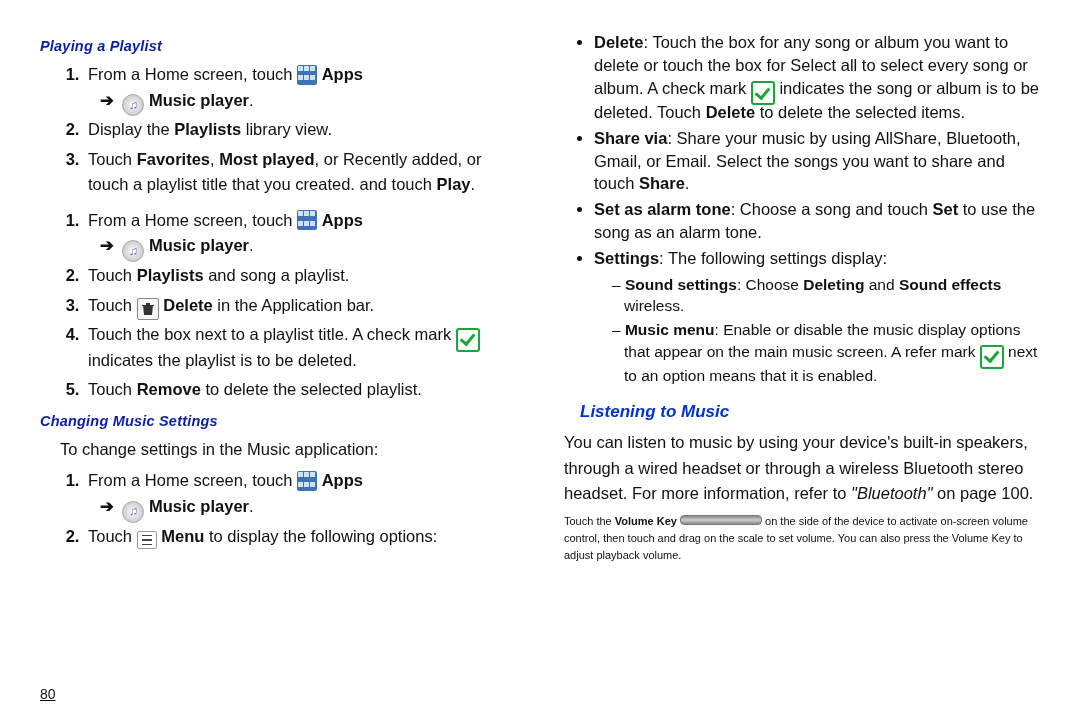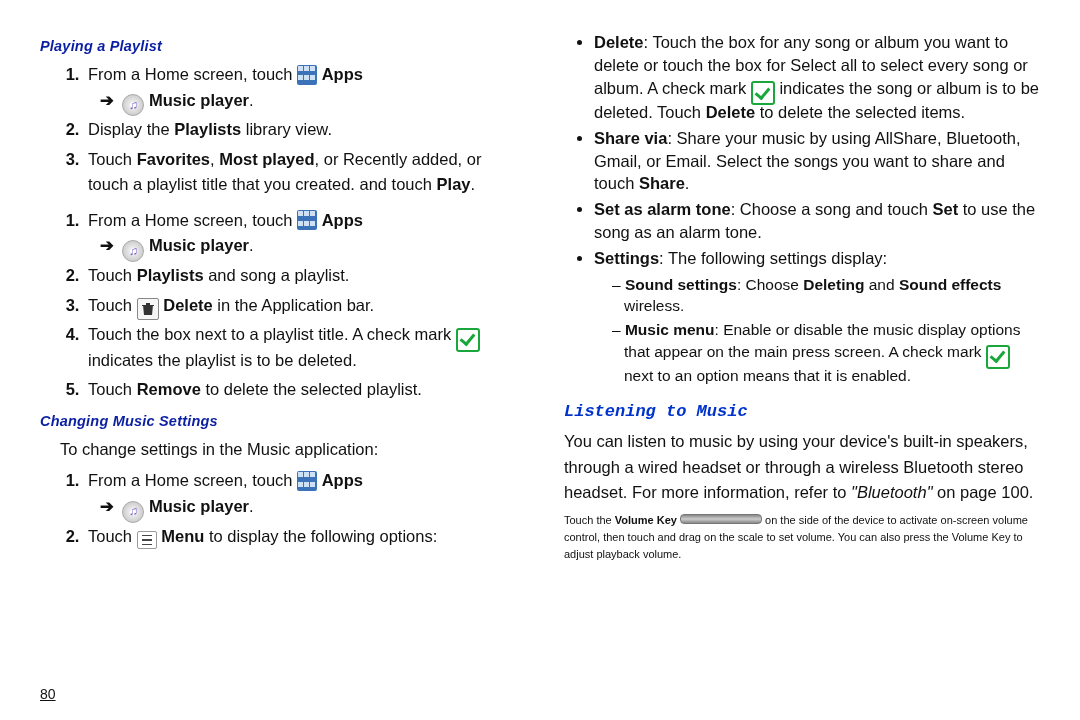--- a/index.html
+++ b/index.html
@@ -27,22 +27,21 @@
     color: #0b1fa3;
     font-size: 14.5px;
     margin: 10px 0 8px 0;
     letter-spacing: 0.2px;
   }
   .subhead-blue {
     font-weight: bold;
     font-style: italic;
     color: #0033cc;
     font-size: 17px;
-    margin: 14px 0 8px 0;
-    font-family: Liberation Mono, monospace;
+    margin: 14px 0 8px 16px;
   }
   ol {
     padding-left: 44px;
     margin: 4px 0 10px 0;
   }
   ol li {
     margin: 4px 0;
     padding-left: 4px;
     line-height: 1.55;
   }
@@ -302,21 +301,21 @@
       <li>
         <span class="b">Set as alarm tone</span><span>: Choose a song and touch </span><span class="b">Set</span><span> to use the song as an alarm tone.</span>
       </li>
       <li>
         <span class="b">Settings</span><span>: The following settings display:</span>
         <ul class="dashes">
           <li>
             <span class="b">Sound settings</span><span>: Choose </span><span class="b">Deleting</span><span> and </span><span class="b">Sound effects</span><span> wireless.</span>
           </li>
           <li>
-            <span class="b">Music menu</span><span>: Enable or disable the music display options that appear on the main press screen. A check mark </span><span class="icon check-icon"></span><span> next to an option means that it is enabled.</span>
+            <span class="b">Music menu</span><span>: Enable or disable the music display options that appear on the main music screen. A refer mark </span><span class="icon check-icon"></span><span> next to an option means that it is enabled.</span>
           </li>
         </ul>
       </li>
     </ul>
 
     <div class="subhead-blue">Listening to Music</div>
     <div class="para">
       <span>You can listen to music by using your device's built-in speakers, through a wired headset or through a wireless Bluetooth stereo headset. For more information, refer to </span><span class="i">"Bluetooth"</span><span> on page 100.</span>
     </div>
     <div class="para n">

